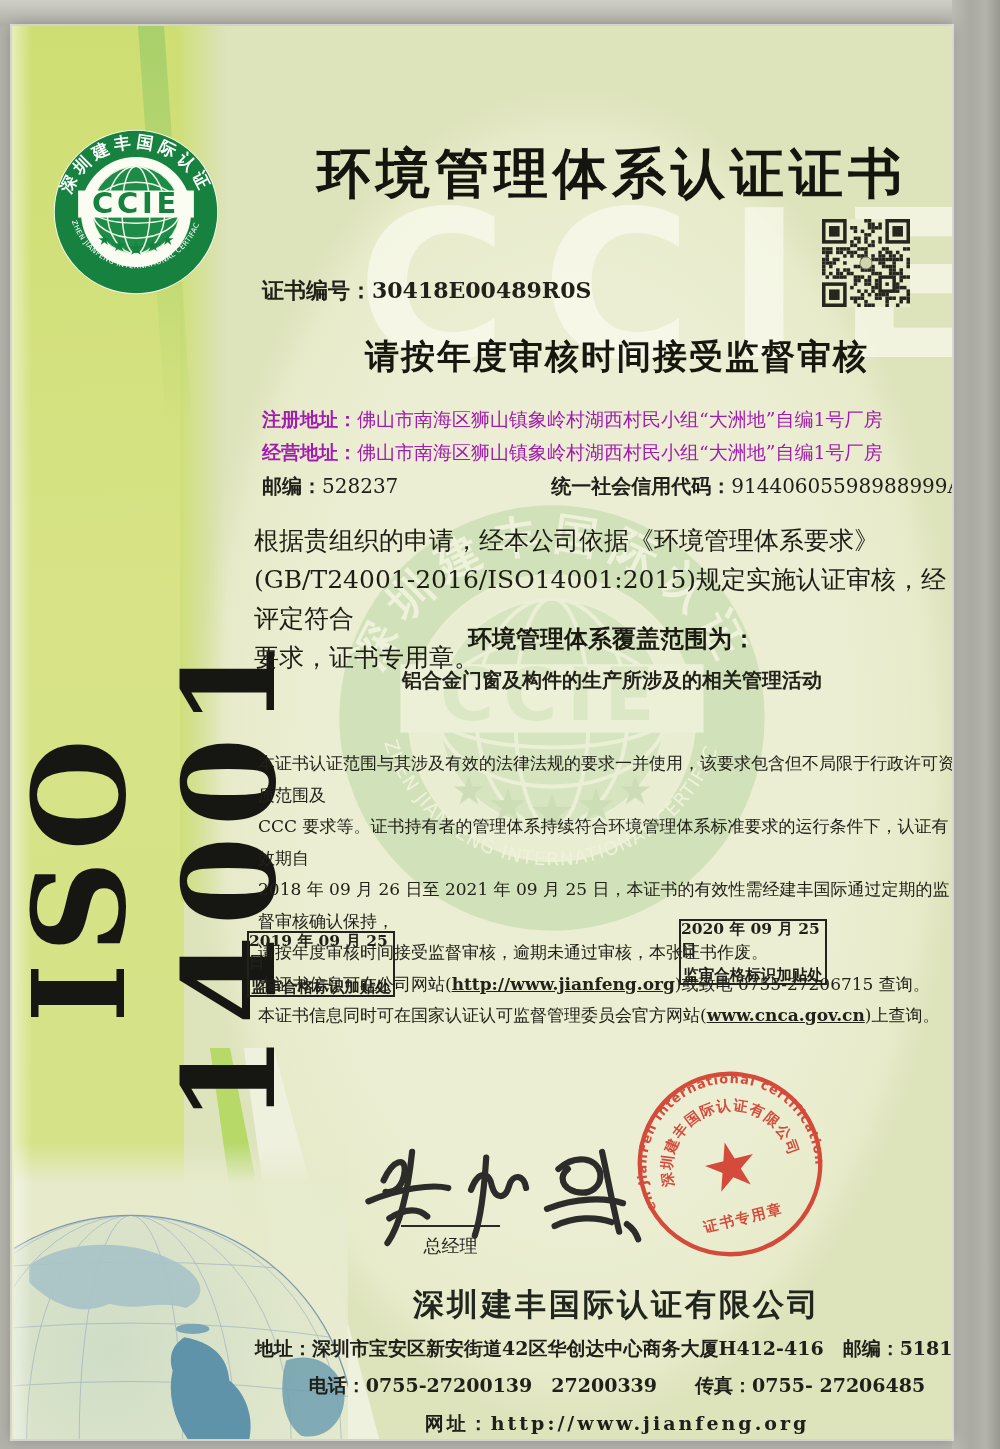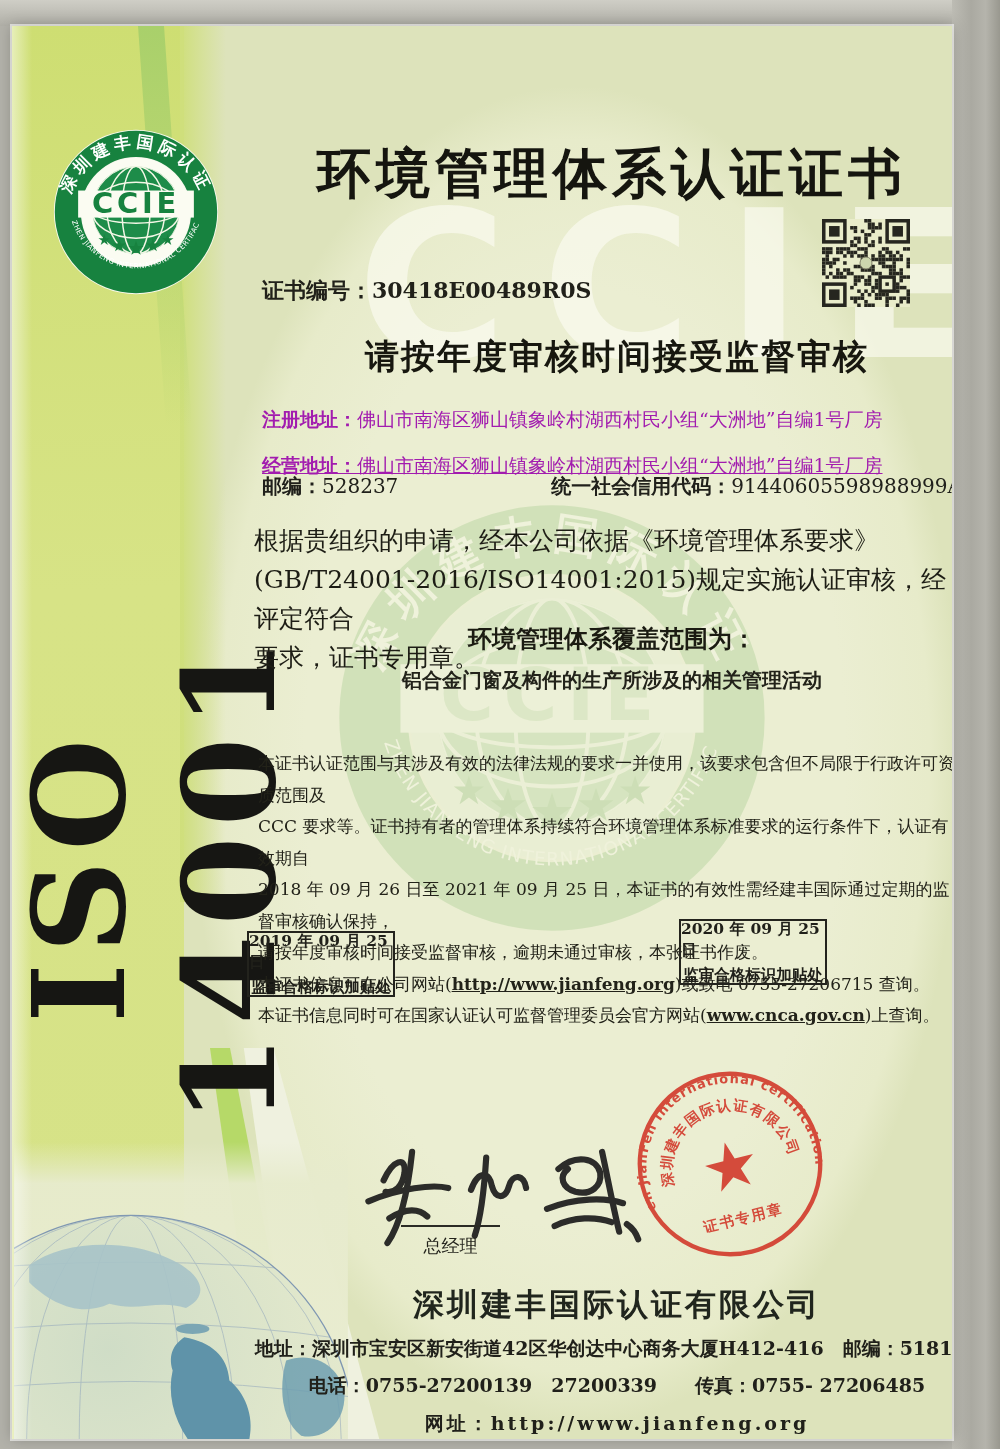--- a/index.html
+++ b/index.html
@@ -411,21 +411,21 @@
           <rect x="63.36" y="84.48" width="3.52" height="3.52"></rect>
           <rect x="73.92" y="84.48" width="3.52" height="3.52"></rect>
         </g>
       <circle cx="44" cy="44" r="6" fill="#cdd6ae" stroke="#82826a" stroke-width="1"></circle>
     </svg>
 
     <div class="abs company">请按年度审核时间接受监督审核</div>
     <div class="abs addr" style="top:381px;">
       <b>注册地址：</b><span>佛山市南海区狮山镇象岭村湖西村民小组“大洲地”自编1号厂房</span>
     </div>
-    <div class="abs addr" style="top:427px;text-decoration:underline;">
+    <div class="abs addr" style="top:414px;">
       <b>经营地址：</b><span>佛山市南海区狮山镇象岭村湖西村民小组“大洲地”自编1号厂房</span>
     </div>
     <div class="abs coderow">
       <span><b>邮编：</b><span>528237</span></span>
       <span><b>统一社会信用代码：</b><span>91440605598988999A</span></span>
     </div>
 
     <div class="abs para">
       <div>根据贵组织的申请，经本公司依据《环境管理体系要求》</div>
       <div>(GB/T24001-2016/ISO14001:2015)规定实施认证审核，经评定符合</div>

